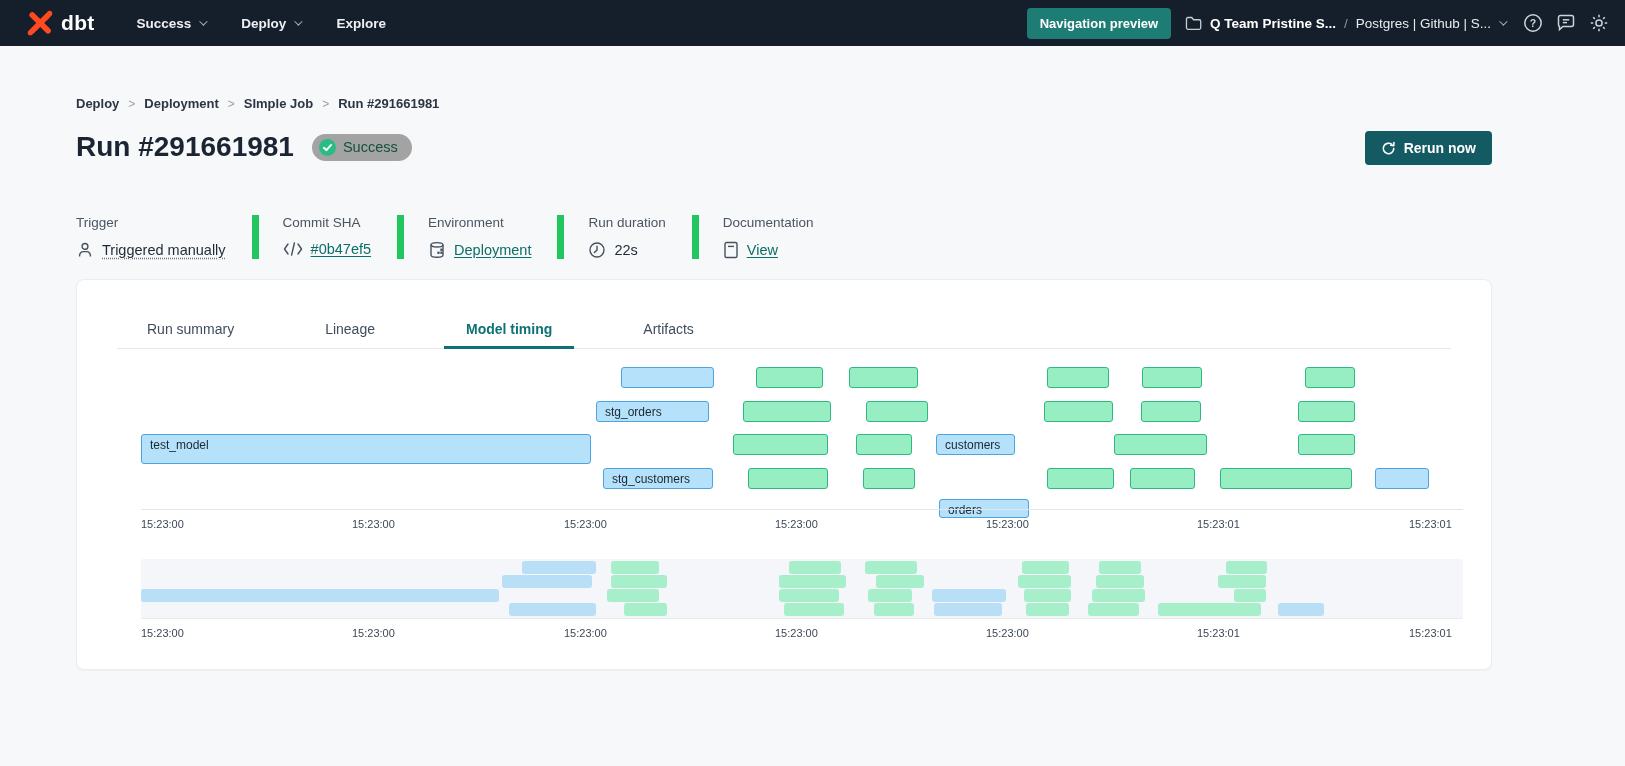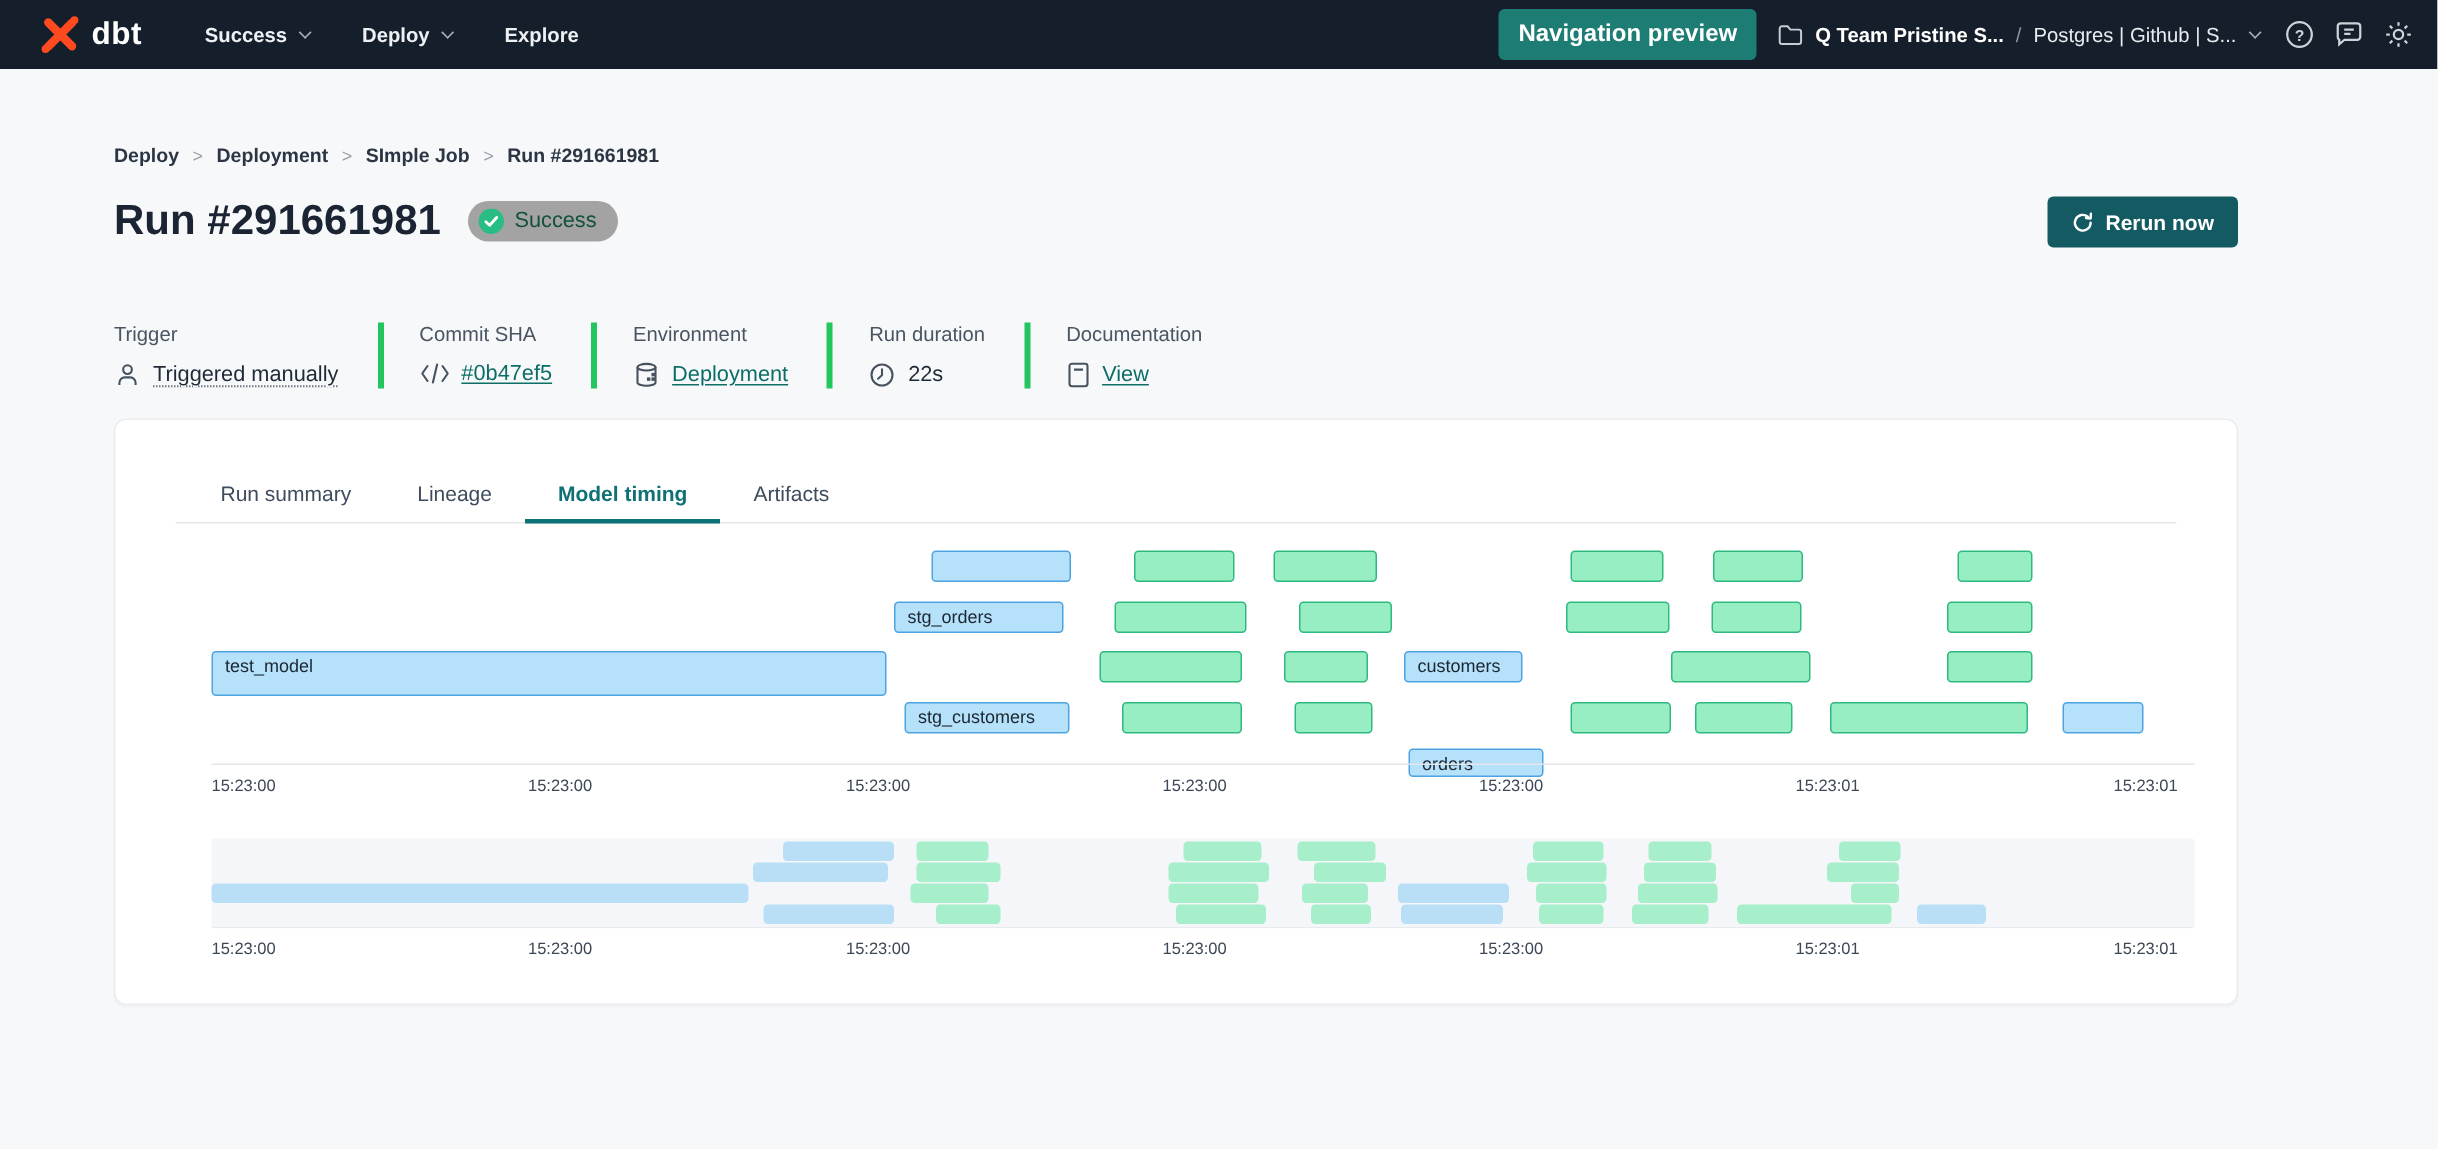--- a/index.html
+++ b/index.html
@@ -14,21 +14,21 @@
     height:46px; background:#151f2b;
     display:flex; align-items:center; padding:0 16px;
   }
   .brand { display:flex; align-items:center; gap:7px; margin-left:10px; cursor:pointer; }
   .brand-text { color:#ffffff; font-size:21px; font-weight:700; letter-spacing:.3px; }
   .nav-menu { display:flex; margin-left:24px; }
   .nav-item { color:#eef1f4; font-size:13.5px; font-weight:600; padding:0 18px; height:46px; display:flex; align-items:center; gap:8px; cursor:pointer; }
   .chev { width:8px; height:8px; border-right:1.6px solid #a9b3be; border-bottom:1.6px solid #a9b3be; transform:rotate(45deg) translateY(-2px); display:inline-block; }
   .chev.small { width:6px; height:6px; }
   .nav-right { margin-left:auto; display:flex; align-items:center; gap:14px; }
-  .preview-btn { background:#1d7c74; color:#ffffff; font-size:16px; font-weight:700; padding:8px 13px; border-radius:4px; border:none; cursor:pointer; font-family:inherit; }
+  .preview-btn { background:#1d7c74; color:#ffffff; font-size:13px; font-weight:700; padding:8px 13px; border-radius:4px; border:none; cursor:pointer; font-family:inherit; }
   .account { display:flex; align-items:center; gap:8px; cursor:pointer; }
   .account-name { color:#ffffff; font-size:13.5px; font-weight:700; }
   .slash { color:#8b95a1; font-size:13.5px; }
   .project-name { color:#e8ecf0; font-size:13.5px; }
   .nav-icons { display:flex; align-items:center; gap:13px; margin-left:4px; }
   .nav-icons > span { display:flex; cursor:pointer; }
   
   .content { width:1416px; margin-left:76px; }
   .breadcrumb { padding-top:50px; display:flex; align-items:center; gap:9px; font-size:13px; font-weight:700; color:#2b3544; }
   .breadcrumb .sep { color:#97a1ac; font-weight:400; font-size:12px; }
@@ -36,28 +36,28 @@
   .title-row { margin-top:20px; display:flex; align-items:flex-start; justify-content:space-between; }
   .title-left { display:flex; align-items:center; gap:18px; }
   .page-title { font-size:28px; font-weight:700; color:#1b2433; }
   .status-badge { display:flex; align-items:center; gap:7px; background:#a3a3a3; border-radius:16px; padding:5px 14px 5px 7px; }
   .status-badge span { font-size:14.5px; color:#12513a; }
   .rerun-btn { background:#145a62; color:#fff; border:none; border-radius:4px; padding:9px 16px; font-size:14px; font-weight:700; display:flex; align-items:center; gap:8px; cursor:pointer; font-family:inherit; }
   .triggered { margin-top:9px; font-size:13px; color:#5a6673; }
   
   .meta-row { margin-top:50px; display:flex; }
   .meta-col { padding-right:26px; }
-  .meta-col + .meta-col { border-left:4px solid #22c55e; padding-left:24px; }
+  .meta-col + .meta-col { border-left:7px solid #22c55e; padding-left:24px; }
   .meta-label { font-size:13.5px; color:#4a5562; }
   .meta-value { margin-top:11px; display:flex; align-items:center; gap:8px; font-size:14.5px; color:#1f2a37; }
   .meta-value .dotted { text-decoration:underline dotted #6b7682; text-underline-offset:3px; cursor:default; }
   .meta-value a { color:#0c6e66; text-decoration:underline; text-underline-offset:2px; cursor:pointer; }
   
   .card { margin-top:20px; width:1416px; background:#ffffff; border:1px solid #ecedf0; border-radius:8px; box-shadow:0 1px 2px rgba(16,24,40,.04); }
-  .tabs { margin:30px 40px 0; display:flex; border-bottom:1px solid #e4e7eb; padding-left:8px; }
+  .tabs { margin:30px 40px 0; display:flex; border-bottom:1px solid #e4e7eb; padding-left:8px;gap:47px; }
   .tab { background:none; border:none; font-family:inherit; font-size:14px; color:#3f4c5c; padding:0 22px; height:38px; cursor:pointer; position:relative; }
   .tab.active { color:#0e7175; font-weight:700; }
   .tab.active::after { content:""; position:absolute; left:0; right:0; bottom:-1px; height:3px; background:#0e7175; }
   
   .chart-area { margin:18px 28px 0 64px; padding-bottom:24px; }
   .gantt-main { position:relative; height:142px; }
   .bar { position:absolute; border-radius:3px; overflow:hidden; white-space:nowrap; }
   .bar span { font-size:12px; color:#1b2732; padding-left:8px; line-height:19px; display:inline-block; }
   .bar.main-b { background:#b5e1fa; border:1px solid #4da4e0; }
   .bar.main-g { background:#98eec3; border:1px solid #2fb980; }

